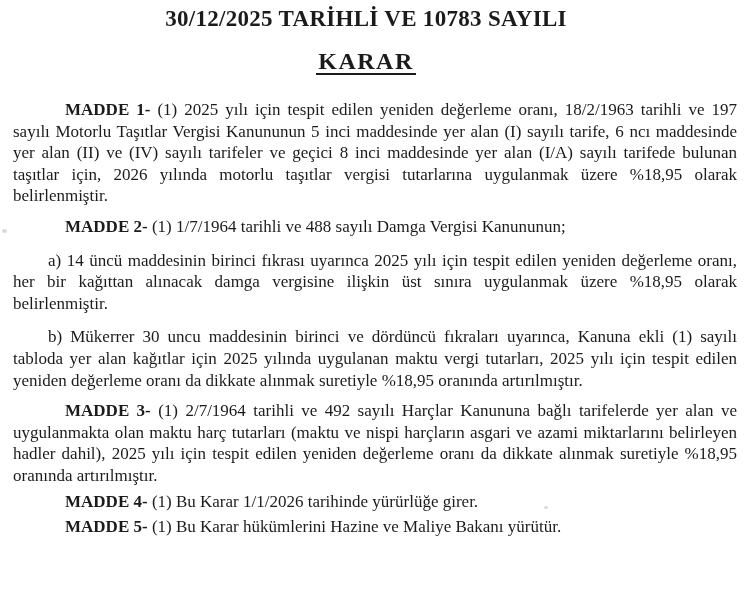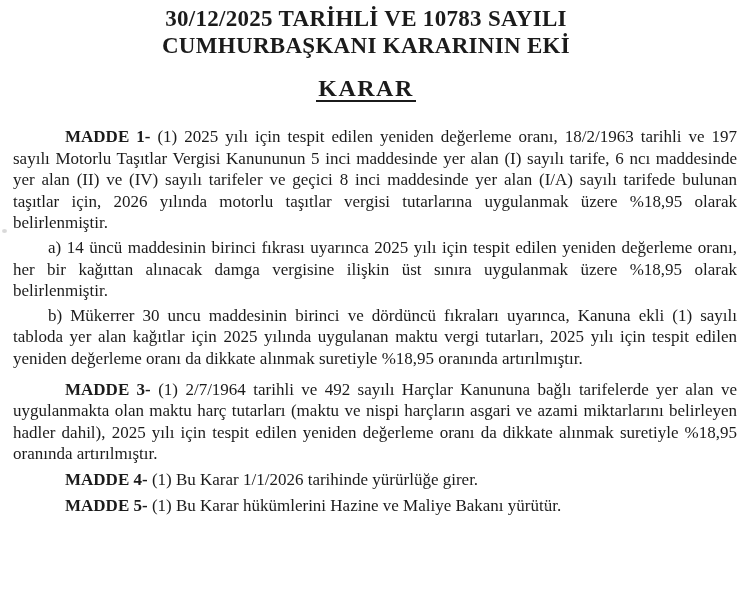--- a/index.html
+++ b/index.html
@@ -39,21 +39,21 @@
 
   .content { margin-top: 24px; }
   .para {
     font-size: 17px;
     line-height: 21.6px;
     text-align: justify;
     text-indent: 52px;
     margin-top: 9px;
   }
   .para .label { font-weight: bold; }
-  .para.sub { text-indent: 35px; margin-top: 3px; }
+  .para.sub { text-indent: 35px; margin-top: 12px; }
   .para.m14 { }
   .para.m10 { margin-top: 4px; }
   .para.m4  { margin-top: 4px; }
 
   
   .speck {
     position: absolute;
     background: #b9b9b9;
     border-radius: 50%;
     opacity: 0.55;
@@ -61,31 +61,31 @@
   .speck-1 { left: 2px;  top: 229px; width: 5px; height: 4px; }
   .speck-2 { left: 544px; top: 506px; width: 4px; height: 3px; }
 </style>
 </head>
 <body>
 
 <div class="page">
 
   <header class="doc-title">
     <div>30/12/2025 TARİHLİ VE 10783 SAYILI</div>
-    <div>CUMHURBAŞKANI KARARININ EKİ</div>
   </header>
 
   <div class="doc-heading">
     <span class="underlined">KARAR</span>
   </div>
 
   <main class="content">
 
     <p class="para article"><span class="label">MADDE 1-</span> <span>(1) 2025 yılı için tespit edilen yeniden değerleme oranı, 18/2/1963 tarihli ve 197 sayılı Motorlu Taşıtlar Vergisi Kanununun 5 inci maddesinde yer alan (I) sayılı tarife, 6 ncı maddesinde yer alan (II) ve (IV) sayılı tarifeler ve geçici 8 inci maddesinde yer alan (I/A) sayılı tarifede bulunan taşıtlar için, 2026 yılında motorlu taşıtlar vergisi tutarlarına uygulanmak üzere %18,95 olarak belirlenmiştir.</span></p>
 
+    <p class="para article"><span class="label">MADDE 2-</span> <span>(1) 1/7/1964 tarihli ve 488 sayılı Damga Vergisi Kanununun;</span></p>
 
     <p class="para sub">a) 14 üncü maddesinin birinci fıkrası uyarınca 2025 yılı için tespit edilen yeniden değerleme oranı, her bir kağıttan alınacak damga vergisine ilişkin üst sınıra uygulanmak üzere %18,95 olarak belirlenmiştir.</p>
 
     <p class="para sub">b) Mükerrer 30 uncu maddesinin birinci ve dördüncü fıkraları uyarınca, Kanuna ekli (1) sayılı tabloda yer alan kağıtlar için 2025 yılında uygulanan maktu vergi tutarları, 2025 yılı için tespit edilen yeniden değerleme oranı da dikkate alınmak suretiyle %18,95 oranında artırılmıştır.</p>
 
     <p class="para article m14"><span class="label">MADDE 3-</span> <span>(1) 2/7/1964 tarihli ve 492 sayılı Harçlar Kanununa bağlı tarifelerde yer alan ve uygulanmakta olan maktu harç tutarları (maktu ve nispi harçların asgari ve azami miktarlarını belirleyen hadler dahil), 2025 yılı için tespit edilen yeniden değerleme oranı da dikkate alınmak suretiyle %18,95 oranında artırılmıştır.</span></p>
 
     <p class="para article m10"><span class="label">MADDE 4-</span> <span>(1) Bu Karar 1/1/2026 tarihinde yürürlüğe girer.</span></p>
 
     <p class="para article m4"><span class="label">MADDE 5-</span> <span>(1) Bu Karar hükümlerini Hazine ve Maliye Bakanı yürütür.</span></p>

